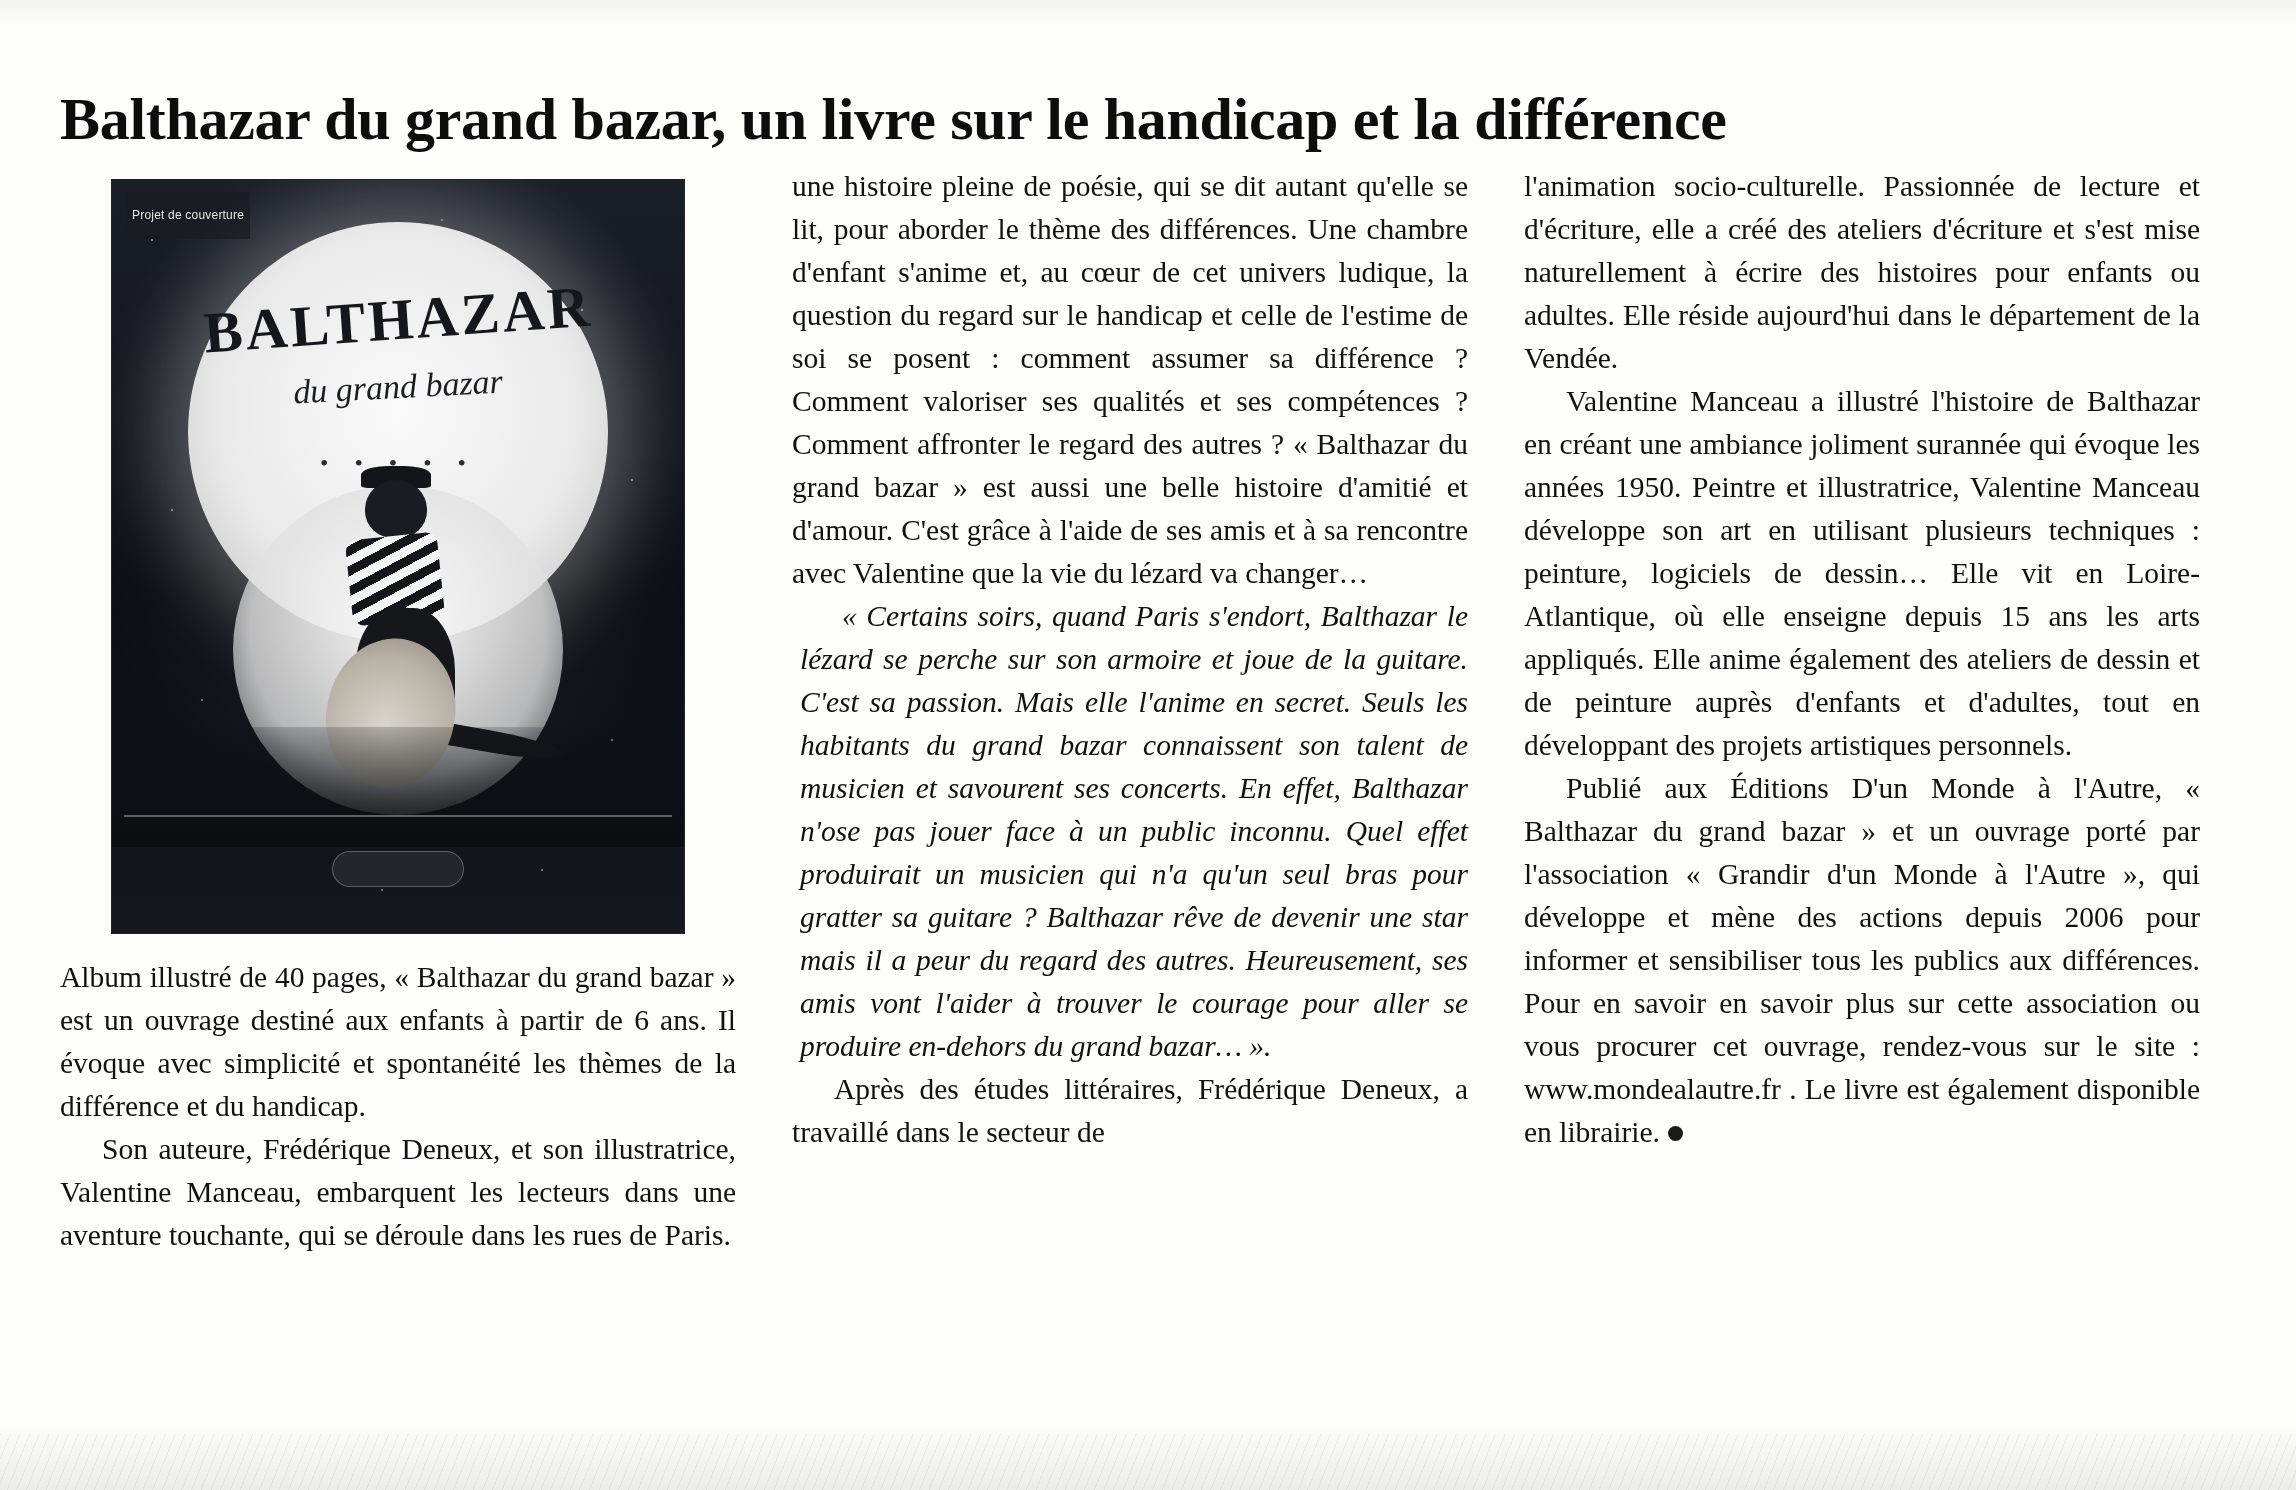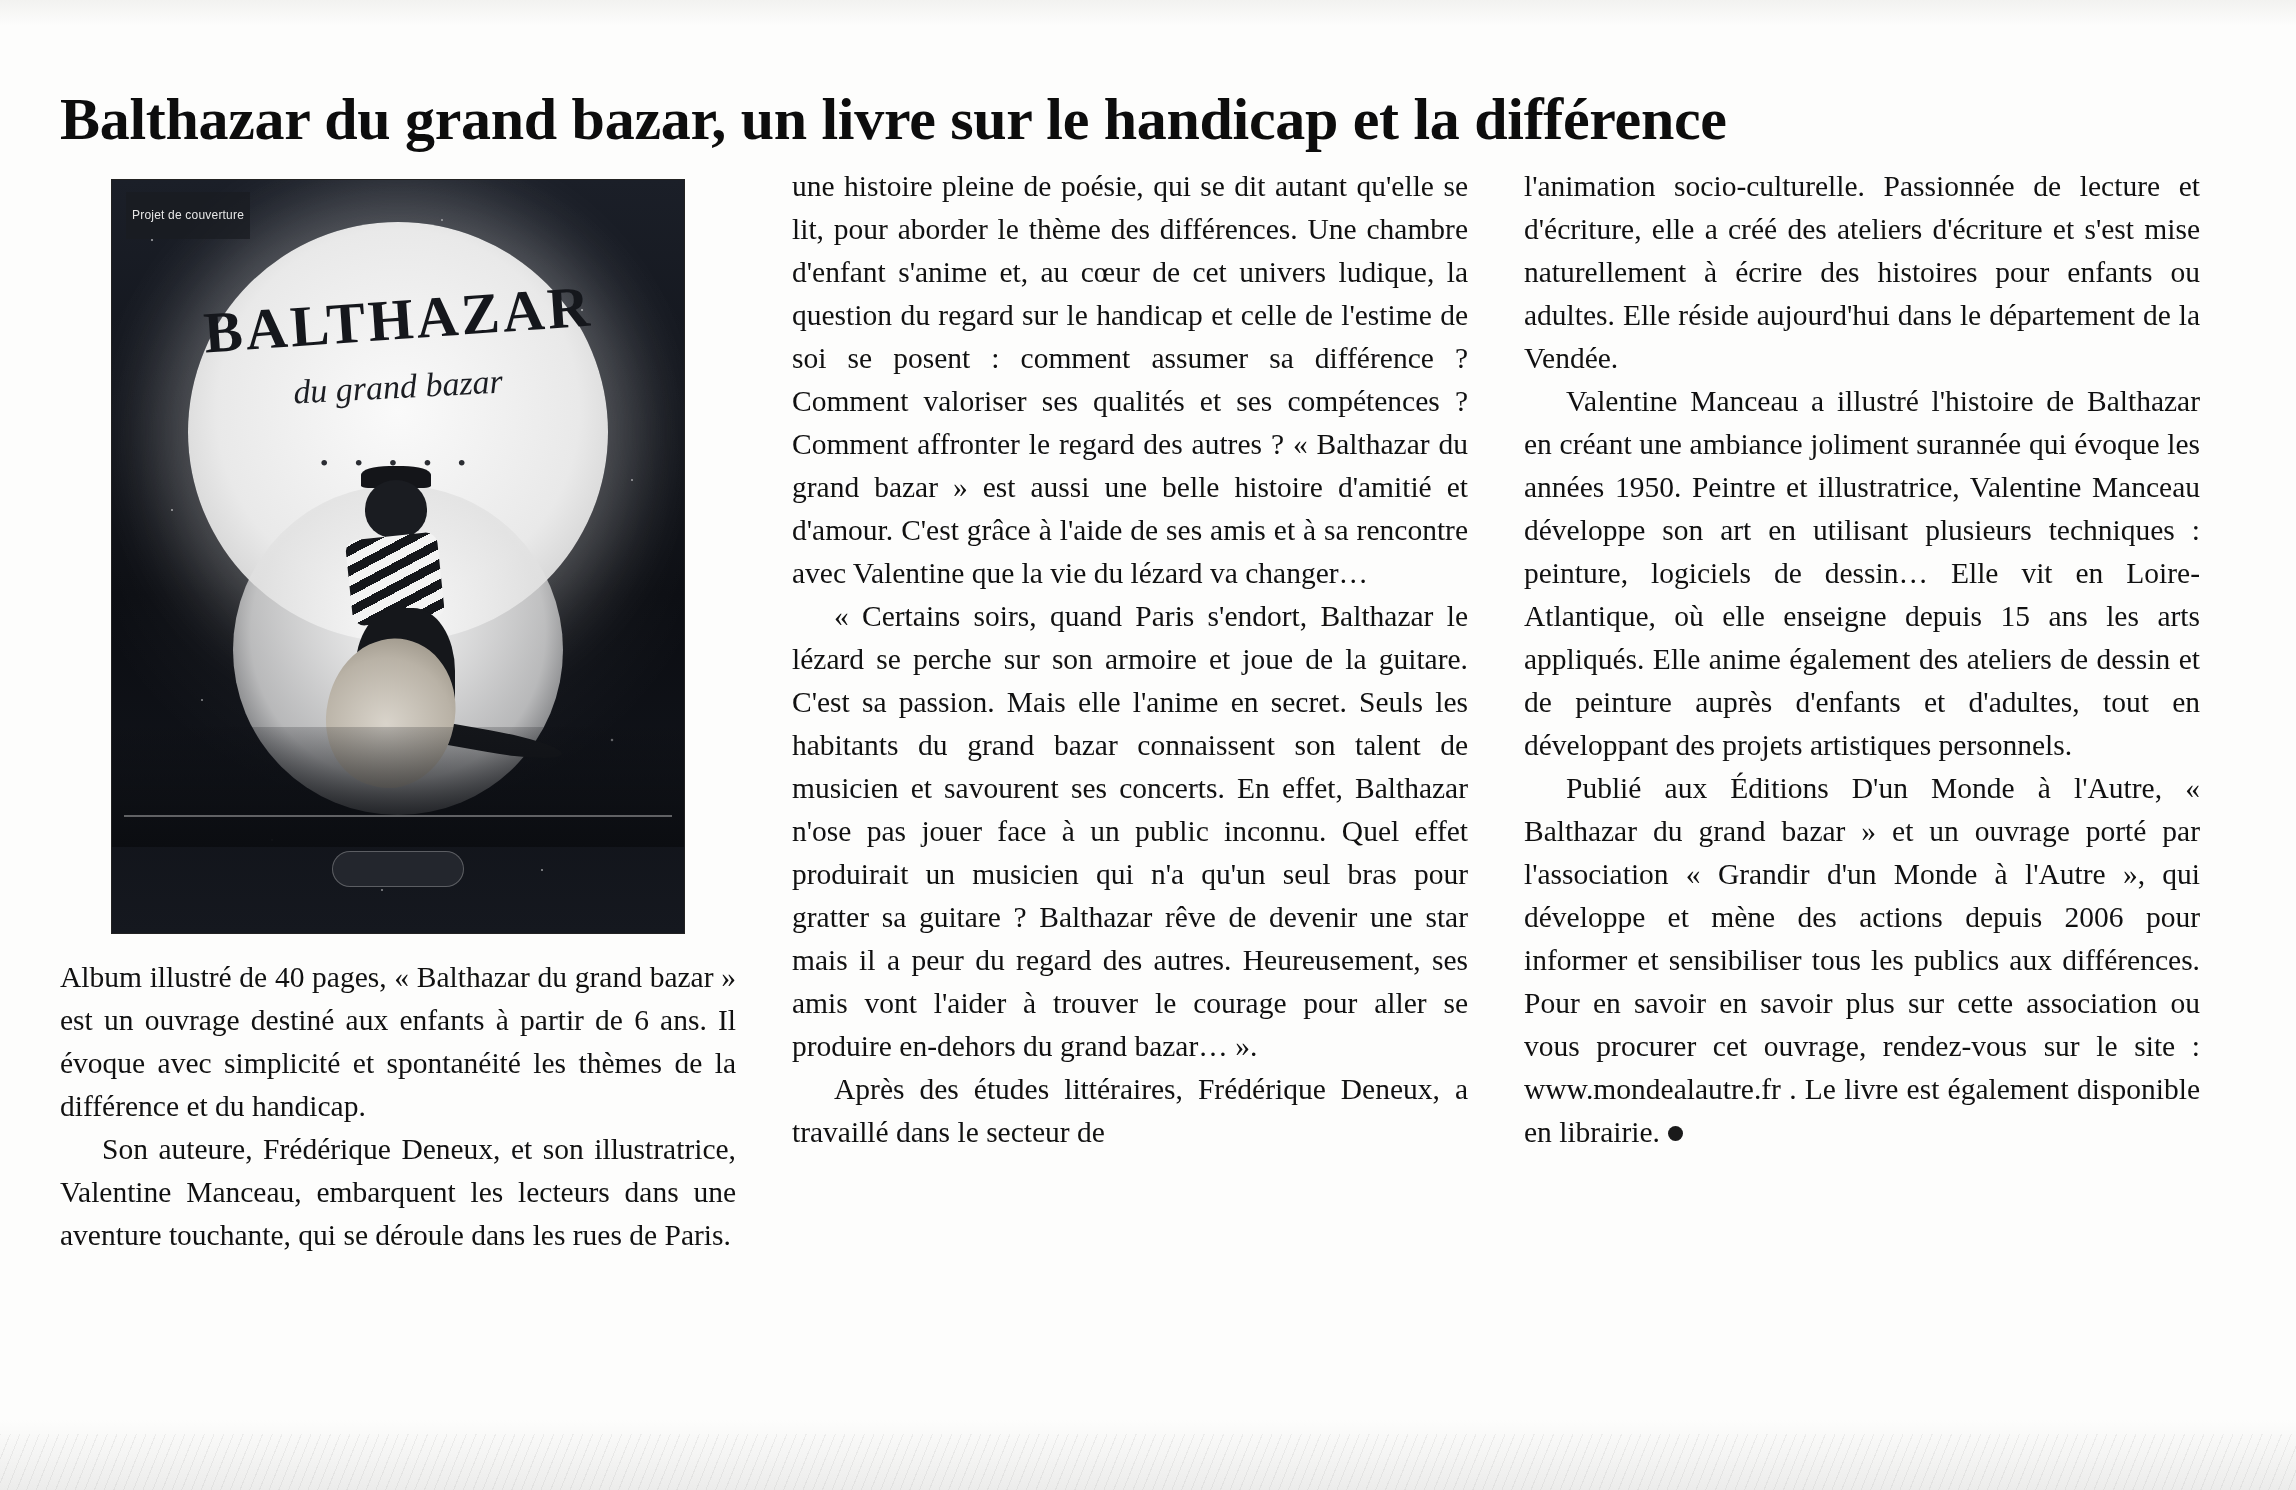--- a/index.html
+++ b/index.html
@@ -77,20 +77,22 @@
     hyphens: manual;
   }
   .col p {
     margin: 0;
     text-indent: 42px;
   }
   .col p.noindent {
     text-indent: 0;
   }
   .col p.italic {
+    font-style: italic;
+    margin-left: 8px;
   }
   .cover-wrap {
     width: 572px;
     height: 753px;
     margin: 14px auto 24px 8px;
     position: relative;
     padding-left: 43px;
   }
   .cover {
     position: relative;

